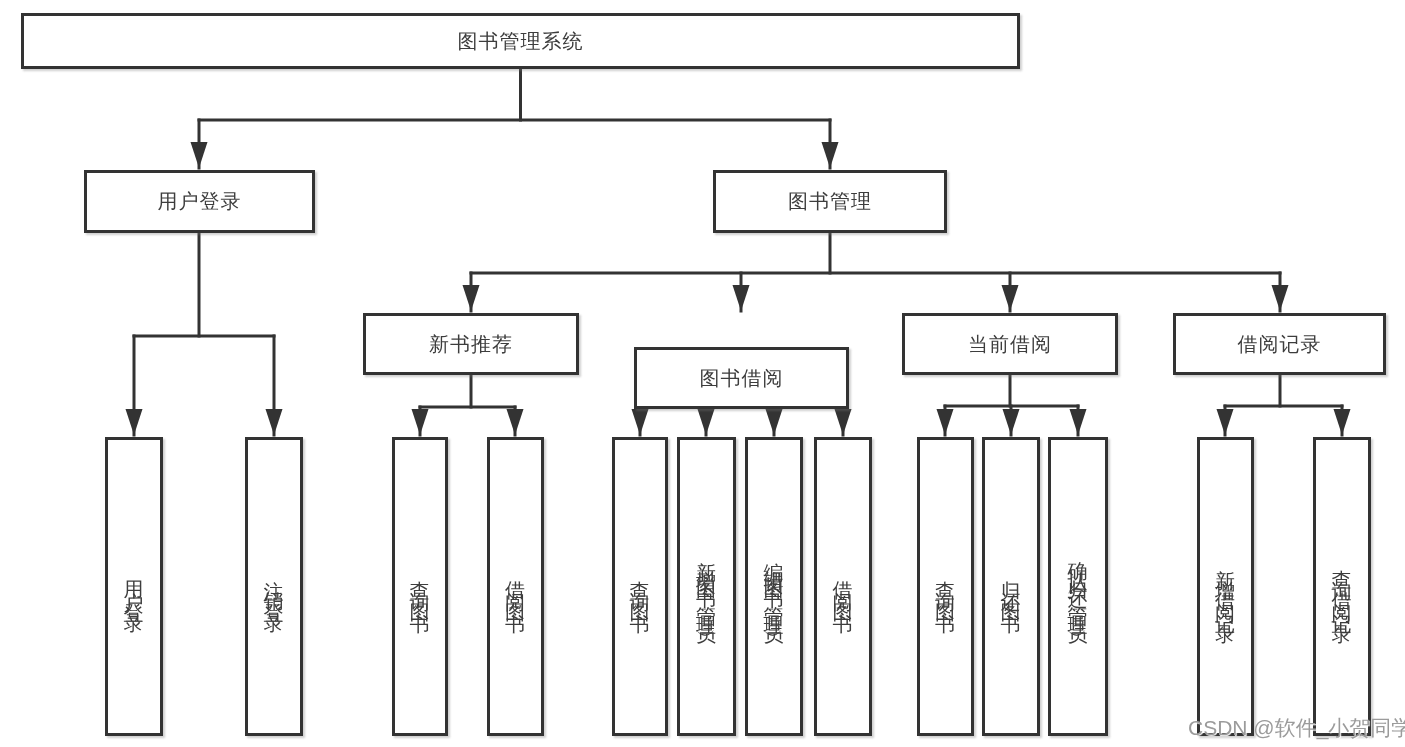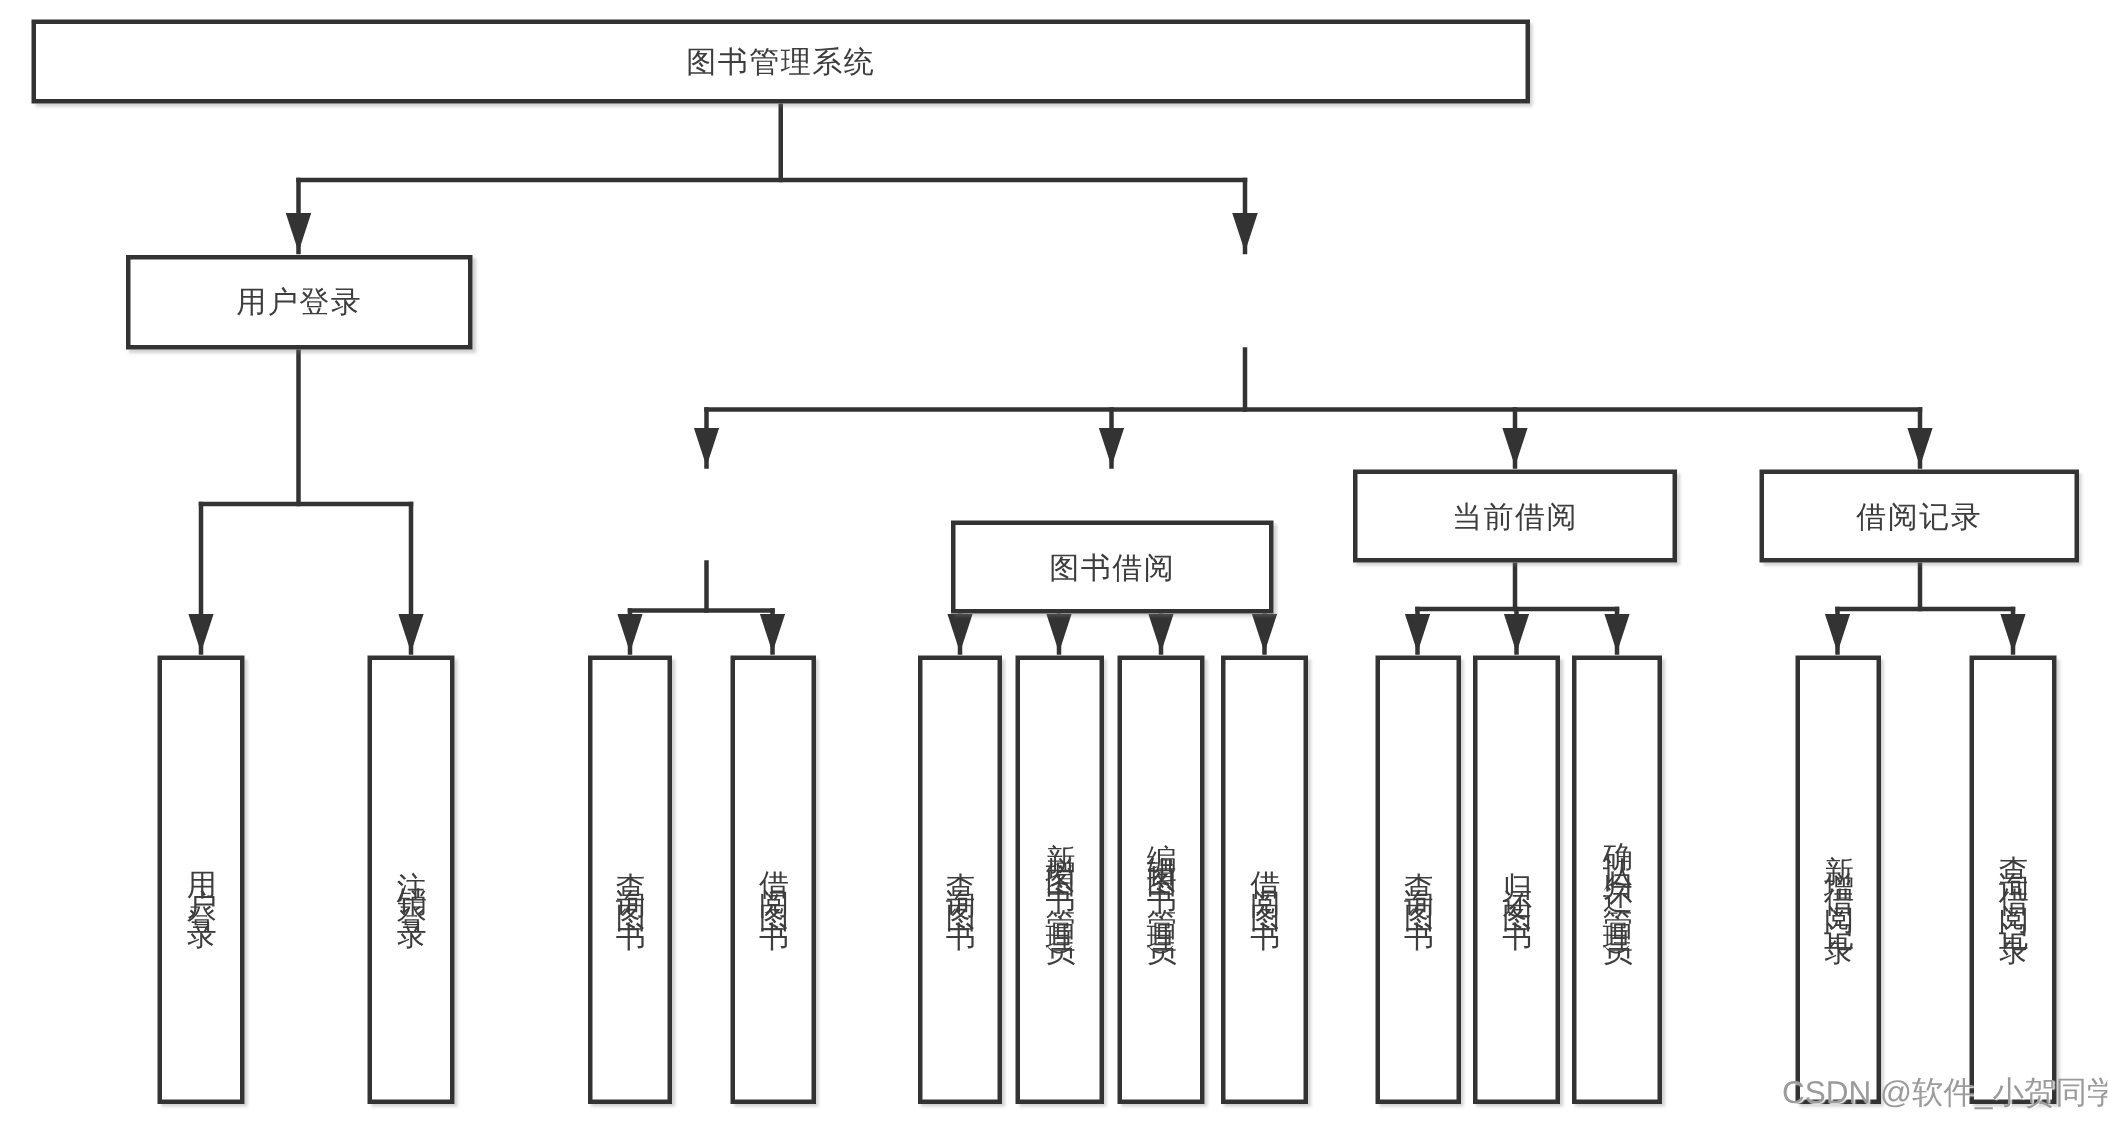--- a/index.html
+++ b/index.html
@@ -120,21 +120,23 @@
         <line x1="1225" y1="406" x2="1342" y2="406"></line>
         <line x1="1225" y1="406" x2="1225" y2="435" marker-end="url(#ah)"></line>
         <line x1="1342" y1="406" x2="1342" y2="435" marker-end="url(#ah)"></line>
       </g>
     </g>
   </svg>
 
   <div class="box hbox" style="left:21px; top:13px; width:999px; height:56px;">图书管理系统</div>
 
   <div class="box hbox" style="left:84px; top:170px; width:231px; height:63px;">用户登录</div>
+  <div class="box hbox" style="left:713px; top:170px; width:234px; height:63px;">图书管理</div>
 
+  <div class="box hbox" style="left:363px; top:313px; width:216px; height:62px;">新书推荐</div>
   <div class="box hbox" style="left:634px; top:313px; width:215px; height:62px;margin-top:34px;">图书借阅</div>
   <div class="box hbox" style="left:1173px; top:313px; width:213px; height:62px;">借阅记录</div>
   <div class="box hbox" style="left:902px; top:313px; width:216px; height:62px;">当前借阅</div>
 
   <div class="box vbox" style="left:105px; top:437px; width:58px; height:299px;">
     <span>用户登录</span>
   </div>
   <div class="box vbox" style="left:245px; top:437px; width:58px; height:299px;">
     <span>注销登录</span>
   </div>

